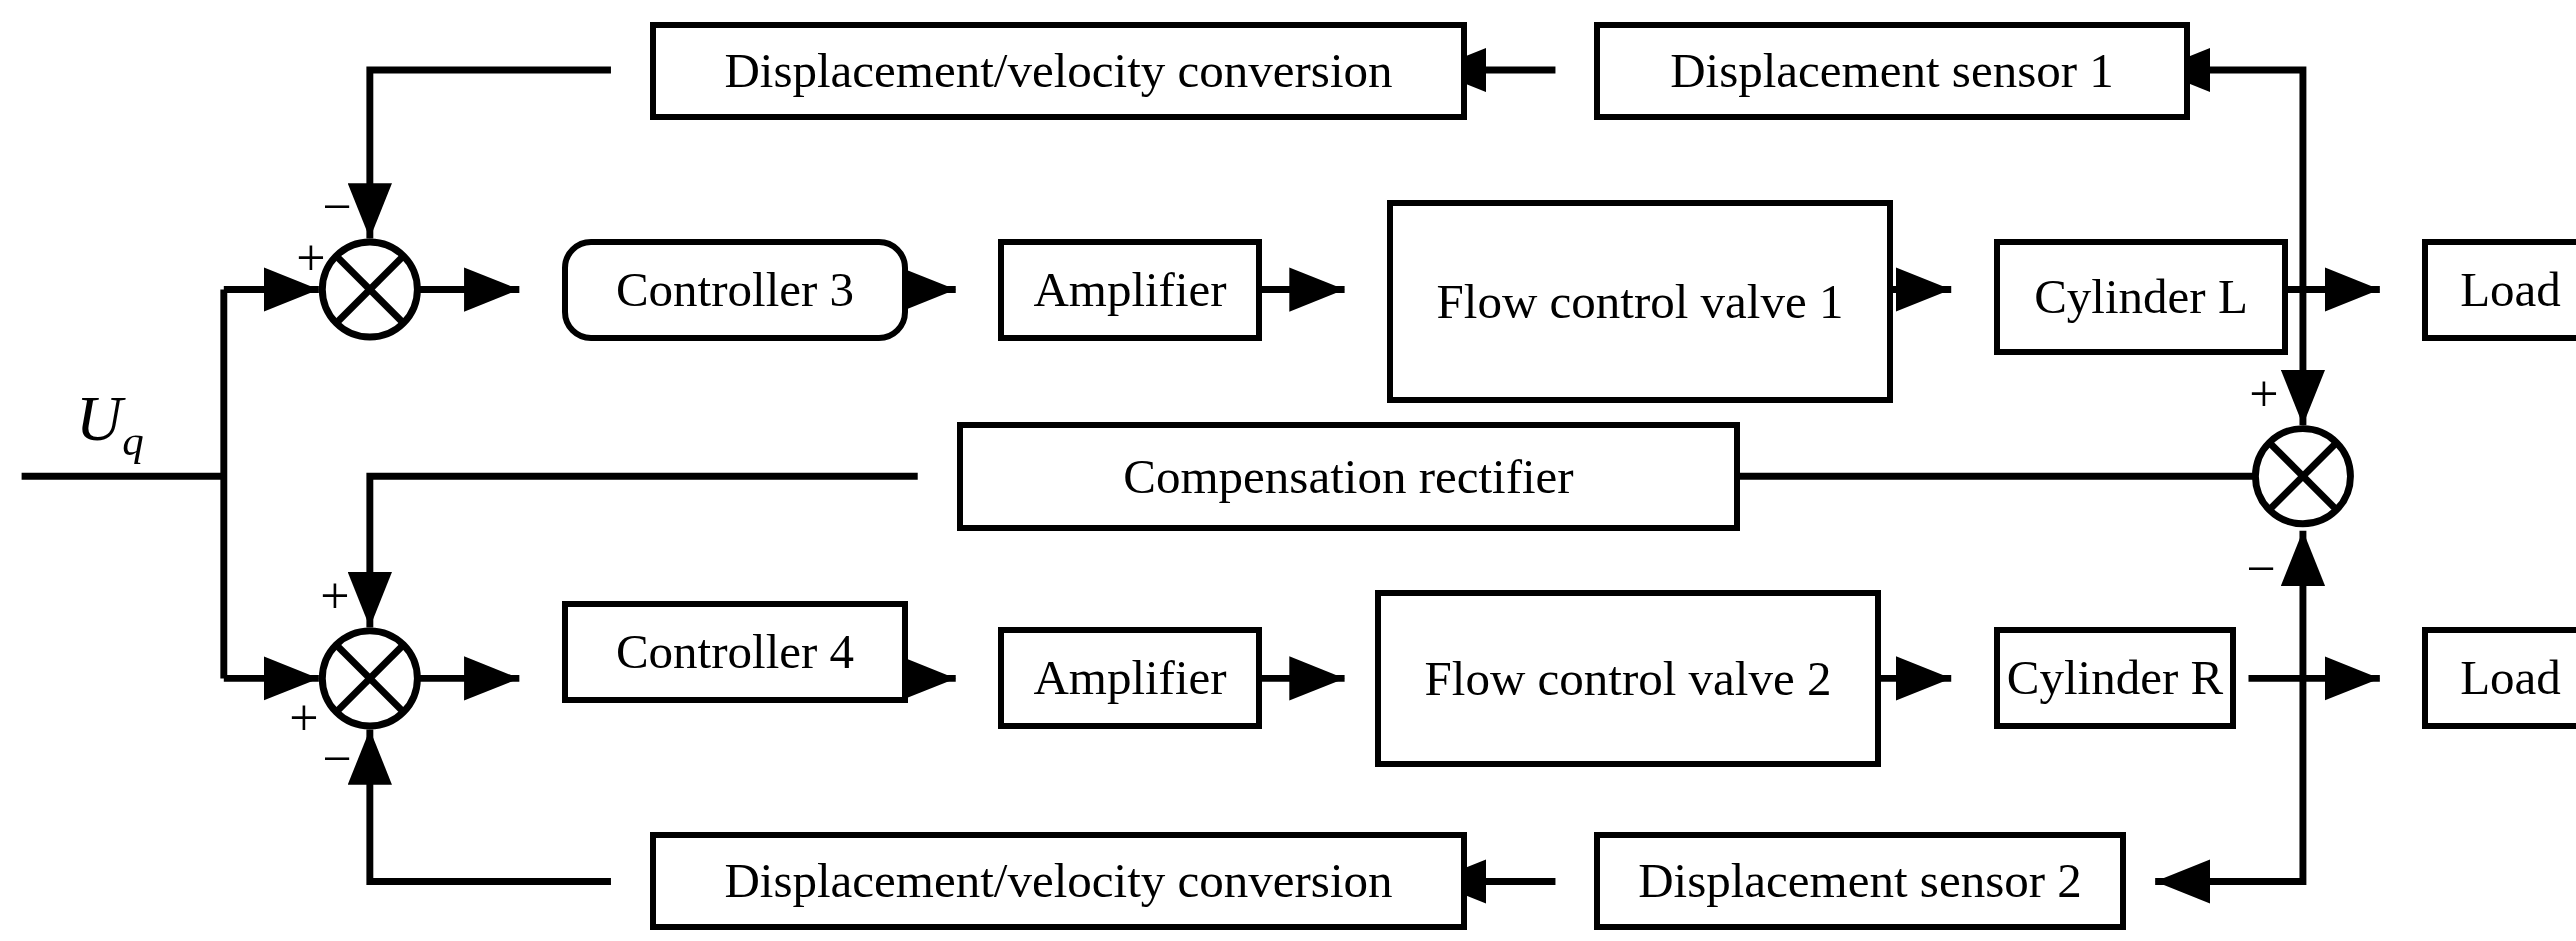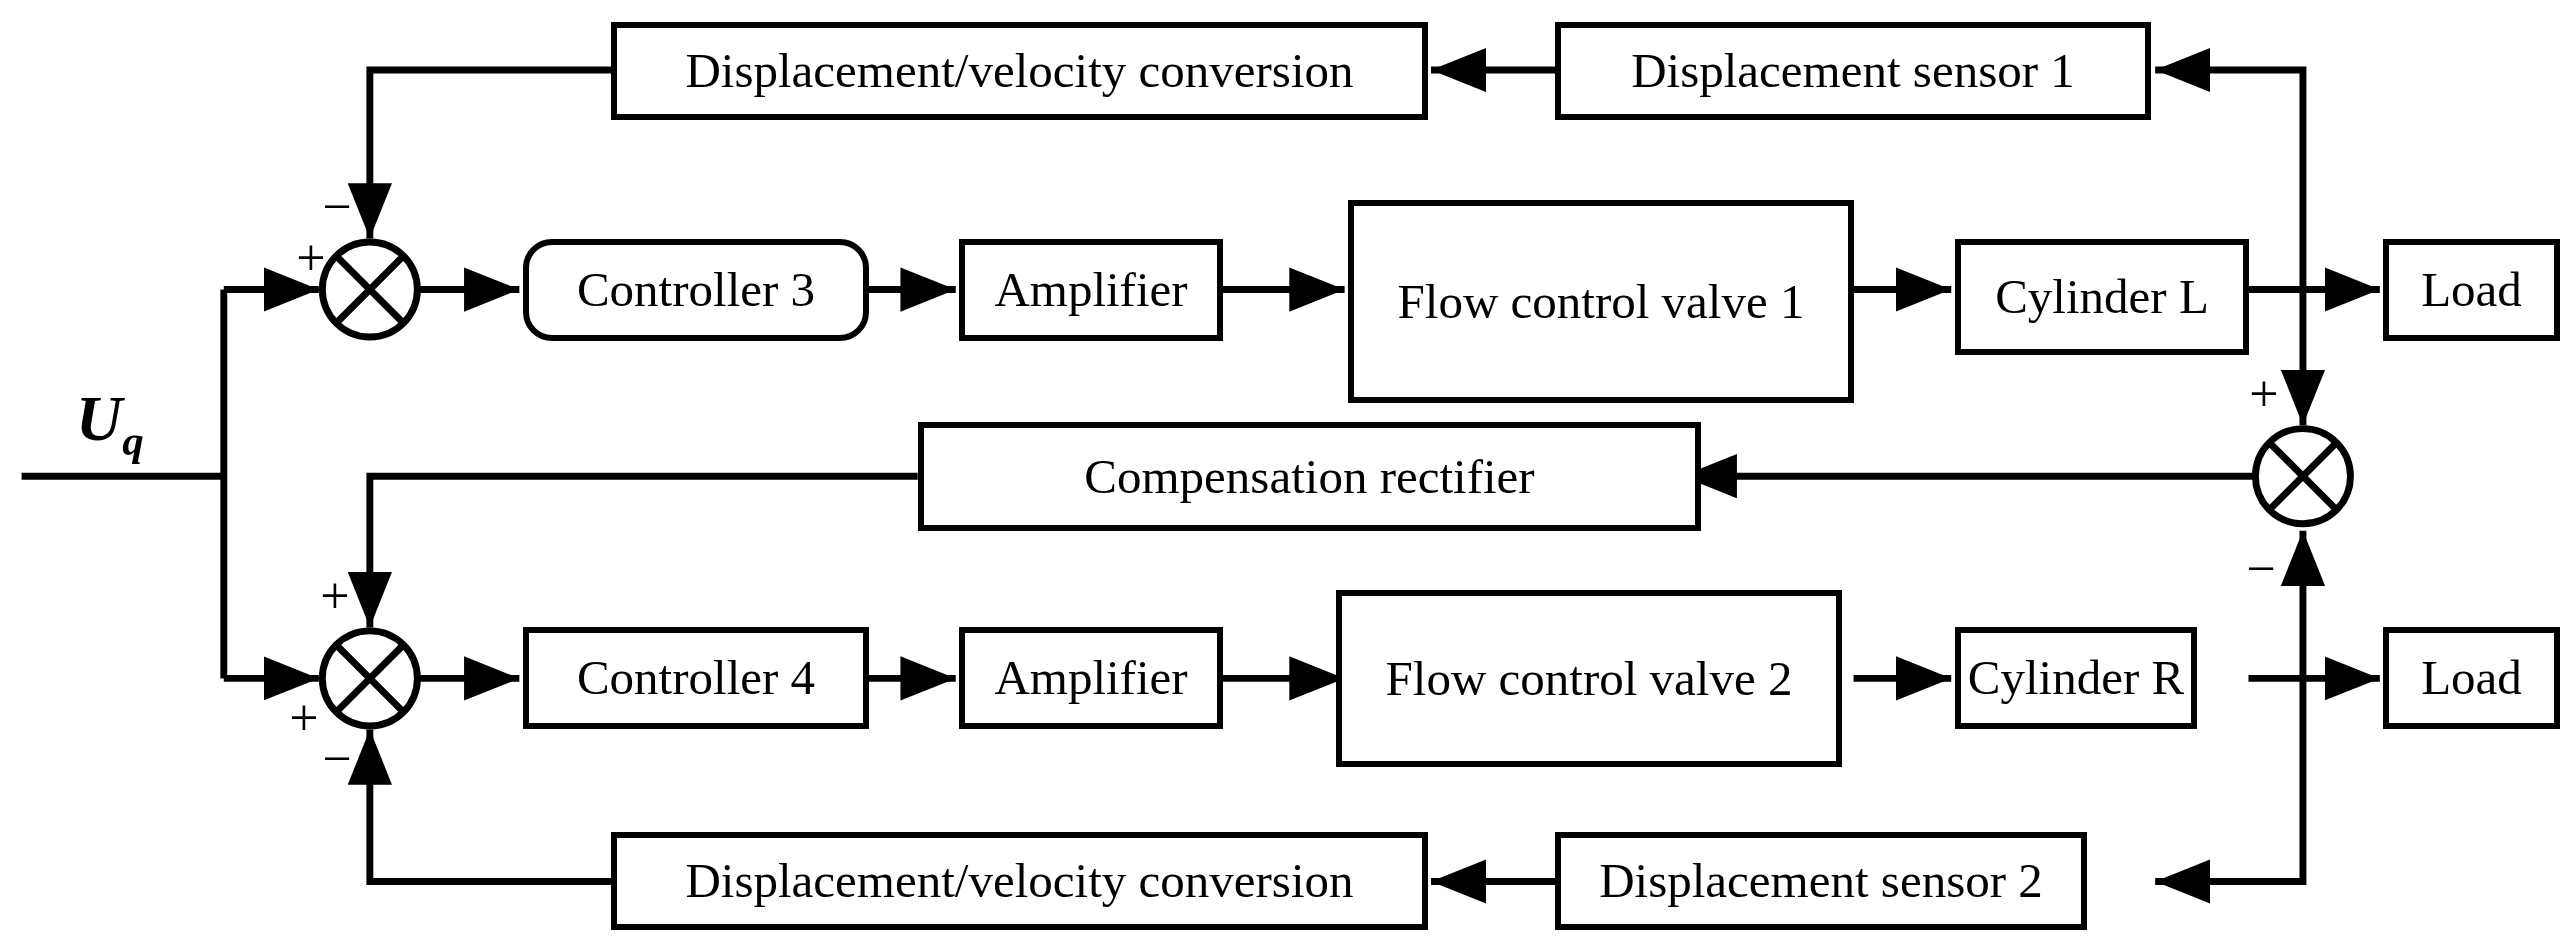--- a/index.html
+++ b/index.html
@@ -30,35 +30,35 @@
     box-sizing: border-box;
     border: 6px solid #000000;
     background: #ffffff;
     display: flex;
     align-items: center;
     justify-content: center;
     text-align: center;
     font-size: 49px;
     line-height: 1.05;
     white-space: nowrap;
+    margin-left: 39px;
   }
   .sign {
     position: absolute;
     font-size: 52px;
     line-height: 1;
     transform: translate(-50%, -50%);
   }
   .input-label {
     position: absolute;
     left: 76px;
     top: 387px;
     font-style: italic;
     font-size: 64px;
     line-height: 1;
-    font-weight: bold;
   }
   .input-label sub {
     font-size: 43px;
     line-height: 1;
     vertical-align: -0.35em;
   }
 </style>
 </head>
 <body>
 
@@ -127,21 +127,21 @@
   <div class="box" style="left:1555px; top:21.6px; width:596px; height:98px;">Displacement sensor 1</div>
 
   <div class="box" style="left:523px; top:239px; width:346px; height:102px;border-radius:29px;">Controller 3</div>
   <div class="box" style="left:959px; top:239px; width:264px; height:102px;">Amplifier</div>
   <div class="box" style="left:1348px; top:200px; width:506px; height:203px;">Flow control valve 1</div>
   <div class="box" style="left:1955px; top:239px; width:294px; height:116px;">Cylinder L</div>
   <div class="box" style="left:2383px; top:239px; width:177px; height:102px;">Load</div>
 
   <div class="box" style="left:918px; top:422px; width:783px; height:109px;">Compensation rectifier</div>
 
-  <div class="box" style="left:523px; top:627px; width:346px; height:102px;">Controller 4</div>
+  <div class="box" style="left:523px; top:601px; width:346px; height:102px;">Controller 4</div>
   <div class="box" style="left:959px; top:627px; width:264px; height:102px;">Amplifier</div>
   <div class="box" style="left:1336px; top:590px; width:506px; height:177px;">Flow control valve 2</div>
   <div class="box" style="left:1955px; top:627px; width:242px; height:102px;">Cylinder R</div>
   <div class="box" style="left:2383px; top:627px; width:177px; height:102px;">Load</div>
 
   <div class="box" style="left:611px; top:832px; width:817px; height:98px;">Displacement/velocity conversion</div>
   <div class="box" style="left:1555px; top:832px; width:532px; height:98px;">Displacement sensor 2</div>
 
   <span class="sign" style="left:311px; top:258px;">+</span>
   <span class="sign" style="left:337px; top:207px;">−</span>

